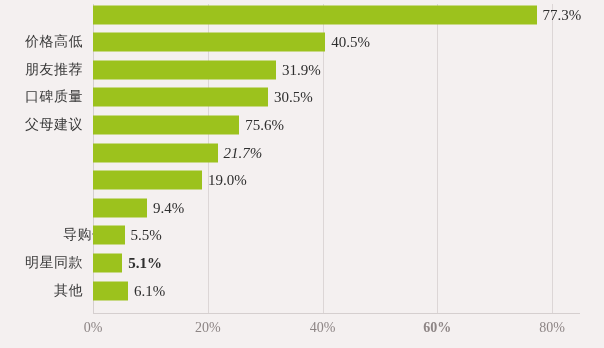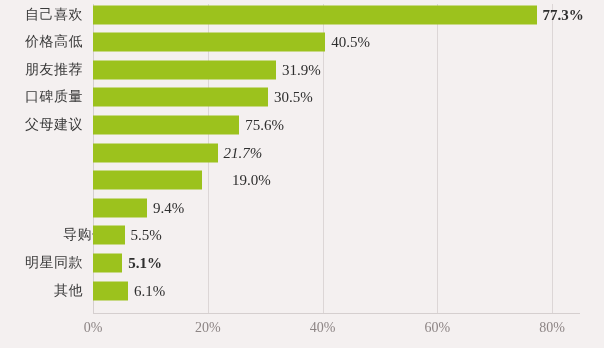--- a/index.html
+++ b/index.html
@@ -110,28 +110,27 @@
         <div class="gridline" style="left: 207.75px;"></div>
         <div class="gridline" style="left: 322.5px;"></div>
         <div class="gridline" style="left: 437.25px;"></div>
         <div class="gridline" style="left: 552px;"></div>
       </div>
     <div class="axis-baseline"></div>
     <div id="tick-labels">
         <div class="tick-label" style="left: 93px;">0%</div>
         <div class="tick-label" style="left: 207.75px;">20%</div>
         <div class="tick-label" style="left: 322.5px;">40%</div>
-        <div class="tick-label" style="left: 437.25px;">60%</div>
+        <div class="tick-label" style="left: 437.25px; font-weight: bold;">60%</div>
         <div class="tick-label" style="left: 552px;">80%</div>
       </div>
     <div id="rows">
         <div class="row" style="top: 1px;">
-          <div class="cat-label">自己喜欢</div>
           <div class="bar" style="width: 443.509px; background: rgb(156, 194, 29);"></div>
-          <div class="val-label" style="left: 542.509px; font-weight: bold;">77.3%</div>
+          <div class="val-label" style="left: 542.509px;">77.3%</div>
         </div>
         <div class="row" style="top: 28.6px;">
           <div class="cat-label">价格高低</div>
           <div class="bar" style="width: 232.369px; background: rgb(156, 194, 29);"></div>
           <div class="val-label" style="left: 331.369px;">40.5%</div>
         </div>
         <div class="row" style="top: 56.2px;">
           <div class="cat-label">朋友推荐</div>
           <div class="bar" style="width: 183.026px; background: rgb(156, 194, 29);"></div>
           <div class="val-label" style="left: 282.026px;">31.9%</div>
@@ -145,21 +144,21 @@
           <div class="cat-label">父母建议</div>
           <div class="bar" style="width: 146.306px; background: rgb(156, 194, 29);"></div>
           <div class="val-label" style="left: 245.306px;">75.6%</div>
         </div>
         <div class="row" style="top: 139px;">
           <div class="bar" style="width: 124.504px; background: rgb(156, 194, 29);"></div>
           <div class="val-label" style="left: 223.504px; font-style: italic;">21.7%</div>
         </div>
         <div class="row" style="top: 166.6px;">
           <div class="bar" style="width: 109.013px; background: rgb(156, 194, 29);"></div>
-          <div class="val-label" style="left: 208.012px; padding-left: 24px;">19.0%</div>
+          <div class="val-label" style="left: 208.012px;">19.0%</div>
         </div>
         <div class="row" style="top: 194.2px;">
           <div class="bar" style="width: 53.9325px; background: rgb(156, 194, 29);"></div>
           <div class="val-label" style="left: 152.933px;">9.4%</div>
         </div>
         <div class="row" style="top: 221.8px; padding-left: 38px;">
           <div class="cat-label">导购信息</div>
           <div class="bar" style="width: 31.5562px; background: rgb(156, 194, 29);"></div>
           <div class="val-label" style="left: 130.556px;">5.5%</div>
         </div>

